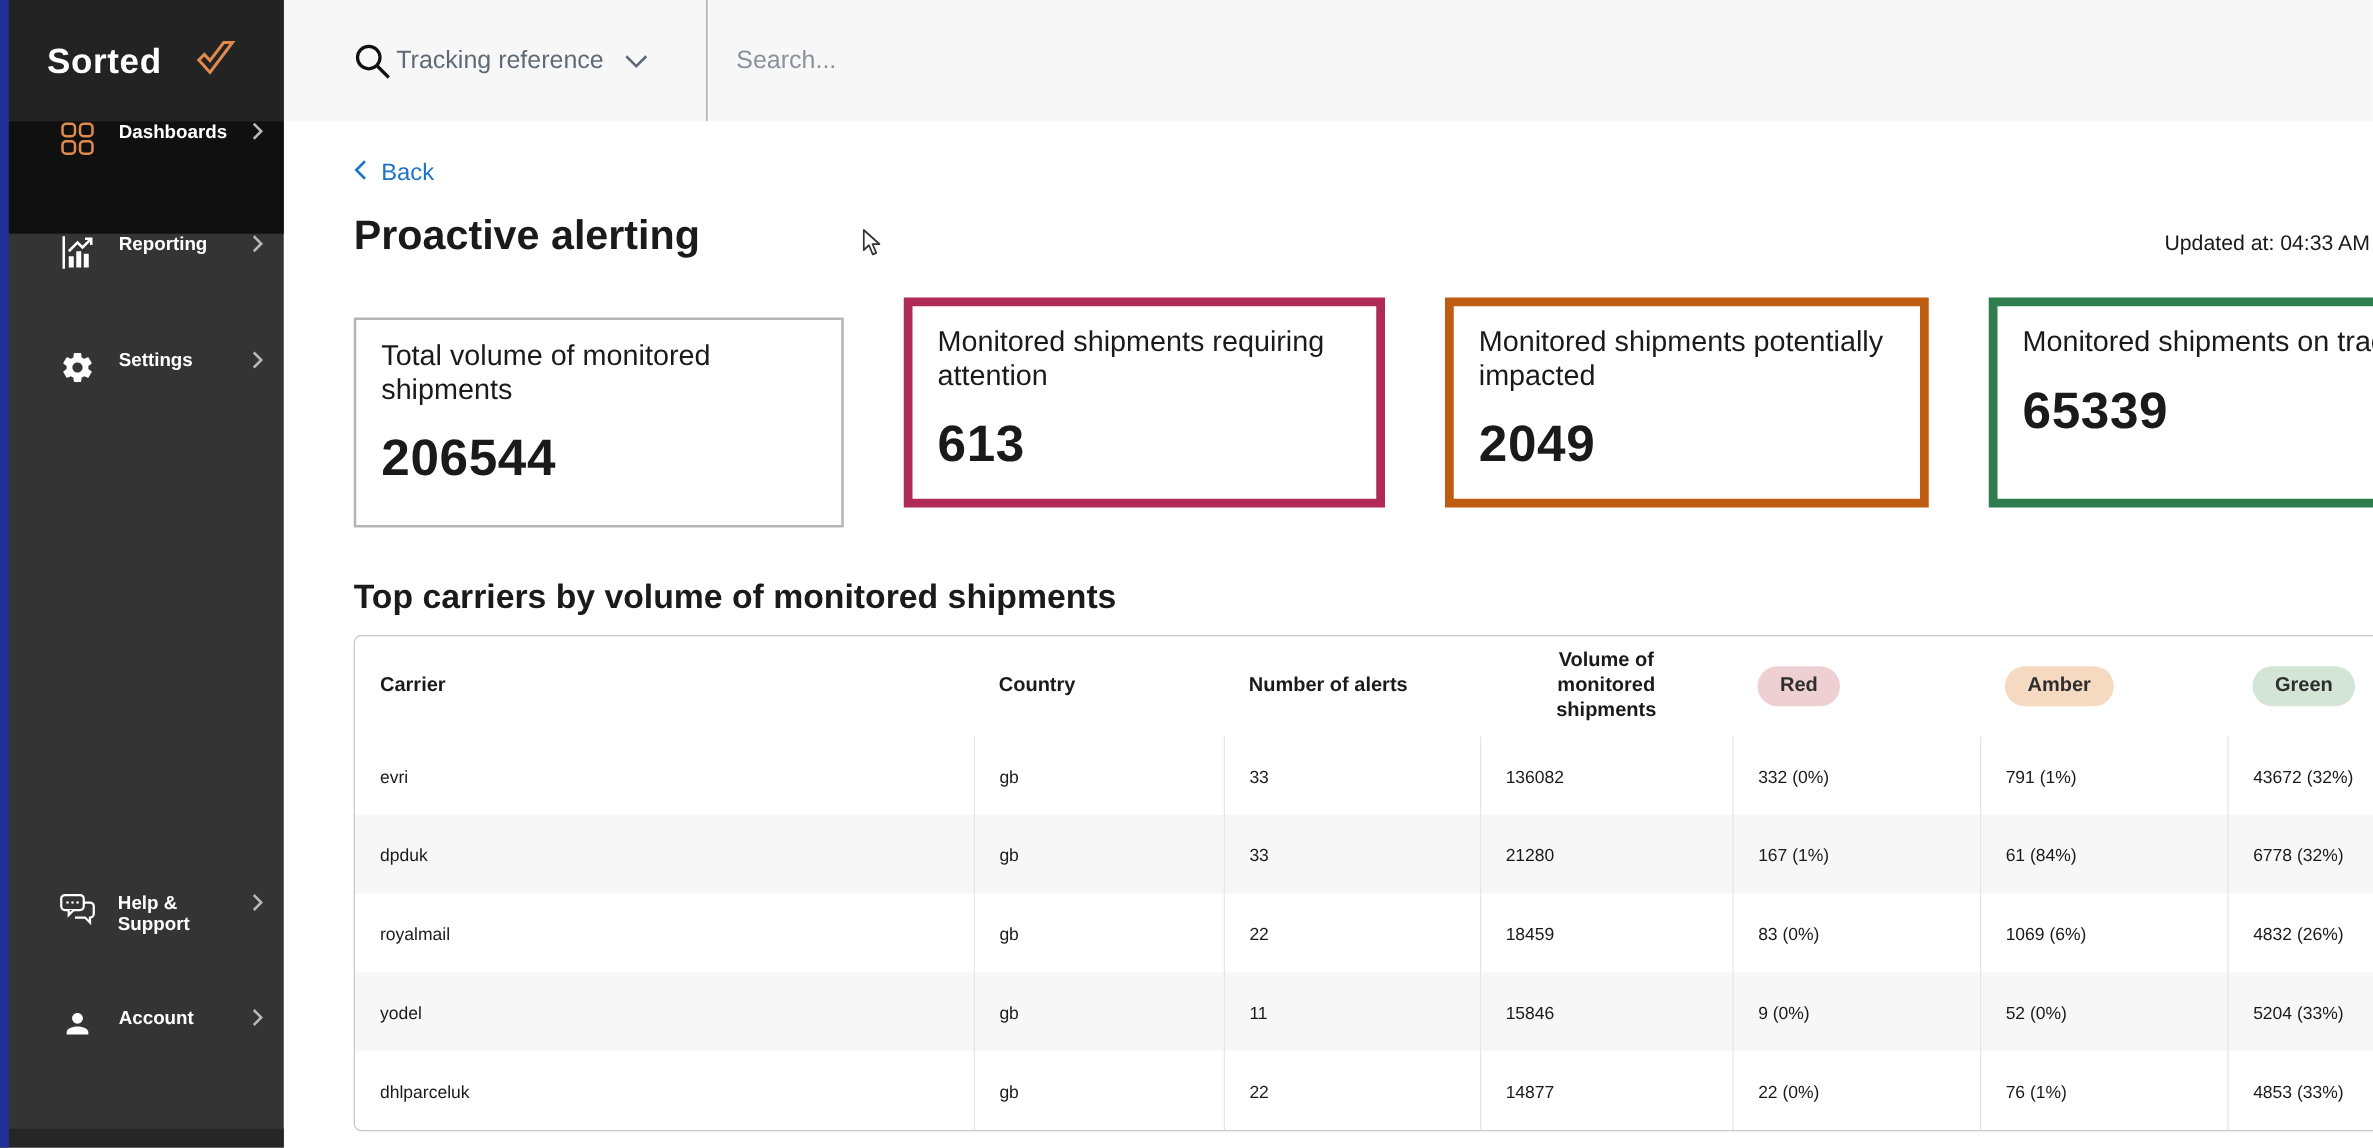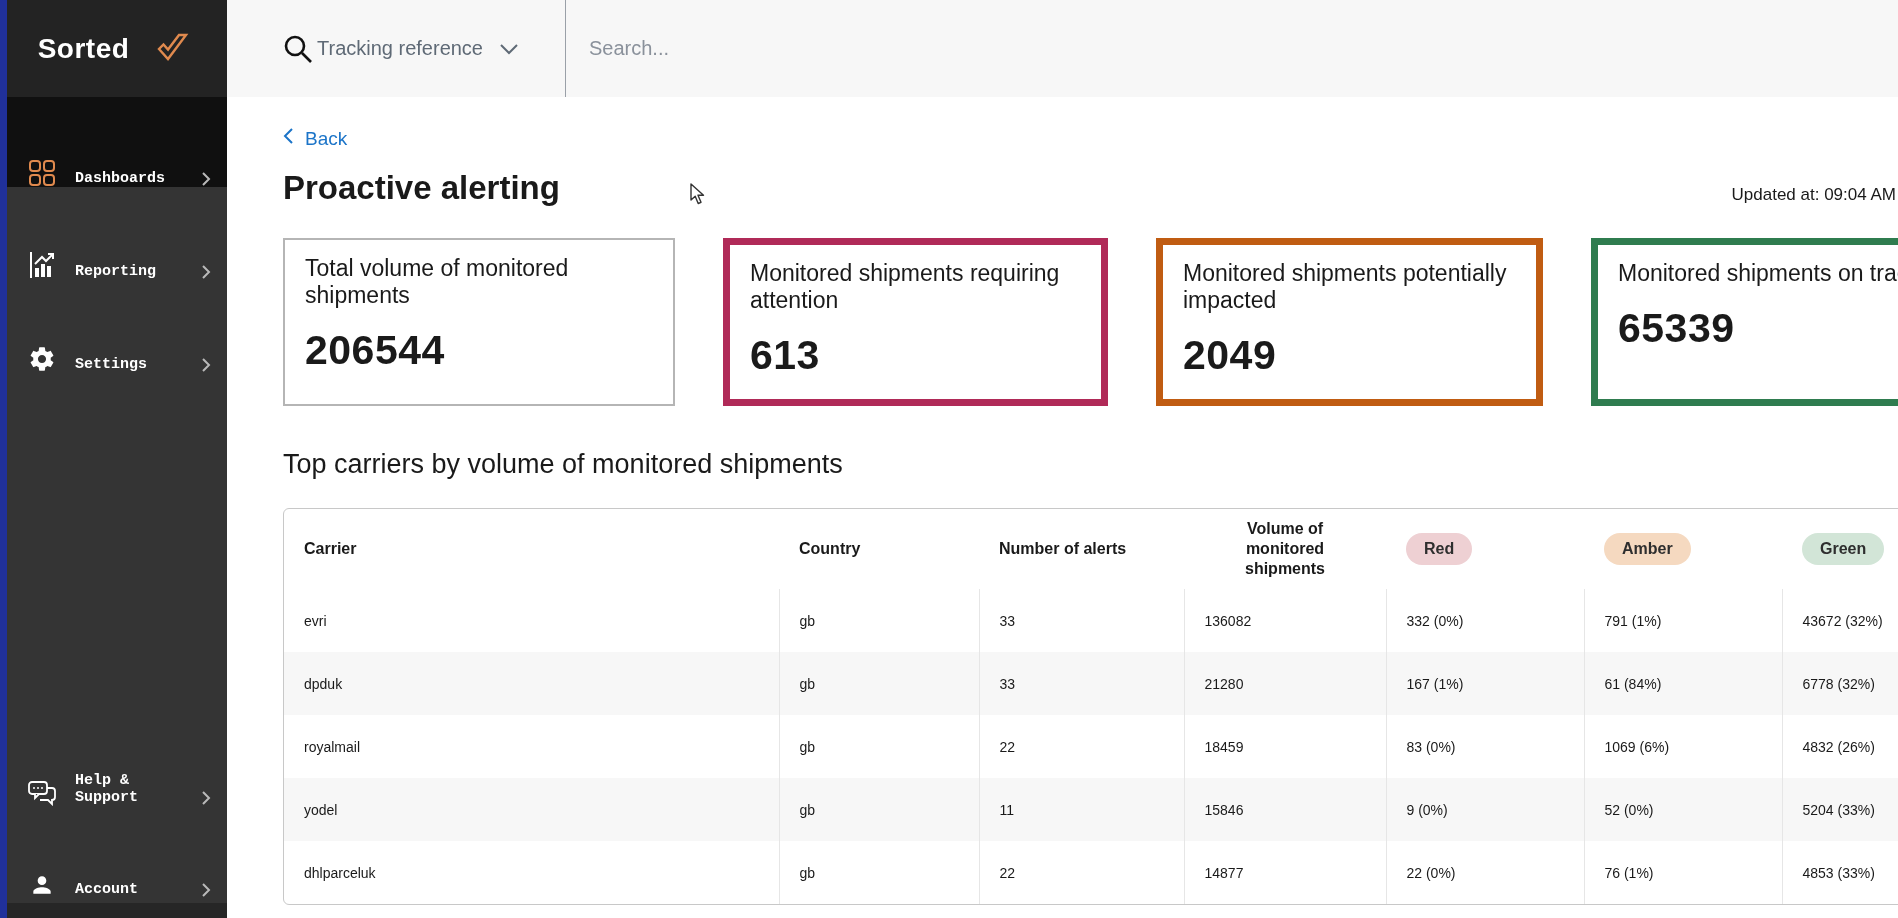--- a/index.html
+++ b/index.html
@@ -9,22 +9,22 @@
   
   .edge-strip { position:absolute; left:0; top:0; width:7px; height:918px;
                 background:#20309a; z-index:50; }
 
   
   .sidebar { position:absolute; left:0; top:0; width:227px; height:918px;
              background:#343434; z-index:10; }
   .logo-block { position:absolute; left:0; top:0; width:227px; height:97px;
                 background:#232323; display:flex; align-items:center; justify-content:center; gap:26px; }
   .logo-text { color:#fff; font-size:28px; font-weight:700; letter-spacing:.5px; }
-  .nav-item { position:absolute; left:0; width:227px; display:flex; align-items:flex-end;
-              padding-left:26px; cursor:pointer;font-family:Liberation Mono, monospace; }
+  .nav-item { position:absolute; left:0; width:227px; display:flex; align-items:flex-start;
+              padding-left:46px; cursor:pointer; }
   .nav-item .icon { width:32px; display:flex; justify-content:center; }
   .nav-item .lbl { color:#fff; font-size:15px; font-weight:700; margin-left:17px; }
   .nav-item .chev { margin-left:auto; margin-right:16px; display:flex; }
   .nav-dashboards { top:97px;  height:90px; background:#101010; }
   .nav-reporting  { top:187px; height:93px; }
   .nav-settings   { top:280px; height:93px; }
   .nav-help       { top:714px; height:92px; }
   .nav-account    { top:806px; height:92px; }
   .sidebar-bottom { position:absolute; left:0; top:903px; width:227px; height:15px; background:#262626; }
 
@@ -47,26 +47,26 @@
   .page-title { position:absolute; left:56px; top:72px; font-size:33px; font-weight:700; }
   .updated-at { position:absolute; right:2px; top:88px; font-size:17px; }
 
   .cursor { position:absolute; left:463px; top:86px; z-index:60; }
 
   
   .cards { position:absolute; left:56px; top:141px; display:flex; gap:48px; }
   .card { height:168px; background:#fff; padding:15px 20px; display:flex; flex-direction:column; }
   .card-label { font-size:23px; line-height:1.18; max-width:330px; }
   .card-value { font-size:41px; font-weight:700; margin-top:18px; letter-spacing:.5px; }
-  .card-total     { width:392px; border:2px solid #b5b5b5; }
+  .card-total     { width:392px; border:2px solid #b5b5b5;margin-top:16px; }
   .card-attention { width:385px; border:7px solid #0369a1; }
   .card-impacted  { width:387px; border:7px solid #c05c12; }
   .card-ontrack   { width:390px; border:7px solid #2f7c4f; }
 
-  .section-title { position:absolute; left:56px; top:352px; font-size:27px; font-weight:400; }
+  .section-title { position:absolute; left:56px; top:365px; font-size:27px; font-weight:700; }
 
   
   .table-wrap { position:absolute; left:56px; top:411px; width:1690px;
                 border:1px solid #c8c8c8; border-radius:6px; background:#fff; }
   table { border-collapse:collapse; table-layout:fixed; width:1688px; }
   col.c-carrier{width:495px;} col.c-country{width:200px;} col.c-alerts{width:205px;}
   col.c-volume{width:202px;}  col.c-red{width:198px;} col.c-amber{width:198px;} col.c-green{width:190px;}
   thead th { height:80px; font-size:16px; font-weight:700; text-align:left;
              padding-left:20px; vertical-align:middle; }
   th.center { text-align:center; padding-left:0; }
@@ -199,21 +199,21 @@
   <div class="back-link">
     <span>
       <svg width="11" height="18" viewBox="0 0 11 18" fill="none" stroke="#1b74c8" stroke-width="2">
           <path d="M9 2 L2 9 L9 16"></path>
         </svg>
     </span>
     <span>Back</span>
   </div>
 
   <div class="page-title">Proactive alerting</div>
-  <div class="updated-at">Updated at: 09:04 AM</div>
+  <div class="updated-at">Updated at: 04:33 AM</div>
 
   <span class="cursor">
     <svg width="17" height="22" viewBox="0 0 17 22">
       <path d="M1 1 L1 17 L5.2 13.2 L8.2 20.5 L11 19.3 L8 12.2 L13.5 12.2 Z" fill="#fff" stroke="#333" stroke-width="1.4" stroke-linejoin="round"></path>
     </svg>
   </span>
 
   <div class="cards">
     <div class="card card-total" style="border-color: rgb(181, 181, 181);">
       <div class="card-label">Total volume of monitored shipments</div>

